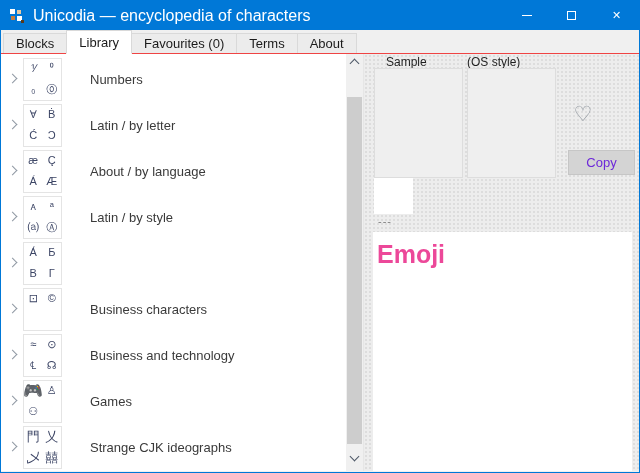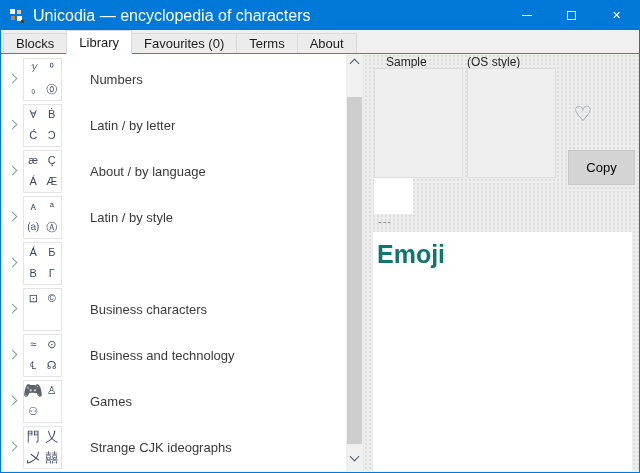--- a/index.html
+++ b/index.html
@@ -58,27 +58,27 @@
     background-image:radial-gradient(#dddddd 1px, transparent 1px);
     background-size:4px 4px; border-left:1px solid #e6e6e6; }
   .lbl{ position:absolute; font-size:12px; color:#1f1f1f; }
   .lbl-sample{ left:22px; top:1px; }
   .lbl-os{ left:103px; top:1px; }
   .samplebox{ position:absolute; width:89px; height:110px; top:14px;
     background:#efefef; border:1px solid #dddddd; }
   .box1{ left:10px; } .box2{ left:103px; }
   .heart-btn{ position:absolute; left:204px; top:44px; width:30px; height:30px;
     background:transparent; border:none; font-size:21px; color:#8d949c; line-height:1; }
-  .copy-btn{ position:absolute; left:204px; top:96px; width:67px; height:35px;
-    background:#d4d4d4; border:1px solid #c6c6c6; font-size:13px; color:#000000;
+  .copy-btn{ position:absolute; left:204px; top:96px; width:67px; height:25px;
+    background:#d4d4d4; border:1px solid #c6c6c6; font-size:13px; color:#6d28d9;
     font-family:"Liberation Sans", sans-serif; }
   .swatch{ position:absolute; left:10px; top:124px; width:39px; height:36px; background:#ffffff; }
   .dashes{ position:absolute; left:14px; top:161px; font-size:11px; color:#7d7d7d; letter-spacing:1px; }
   .infopane{ position:absolute; left:9px; right:7px; top:178px; bottom:0; background:#ffffff; }
-  .info-title{ font-size:25px; font-weight:bold; color:#0f766e; padding:8px 4px 0 4px;
+  .info-title{ font-size:25px; font-weight:bold; color:#ec4899; padding:8px 4px 0 4px;
     font-family:"Liberation Sans", sans-serif; }
 </style>
 </head>
 <body>
 
 <div class="window">
 
   <div class="titlebar">
     <svg class="app-icon" viewBox="0 0 16 16">
       <rect x="1" y="1" width="5" height="5" fill="#ffffff"></rect>

